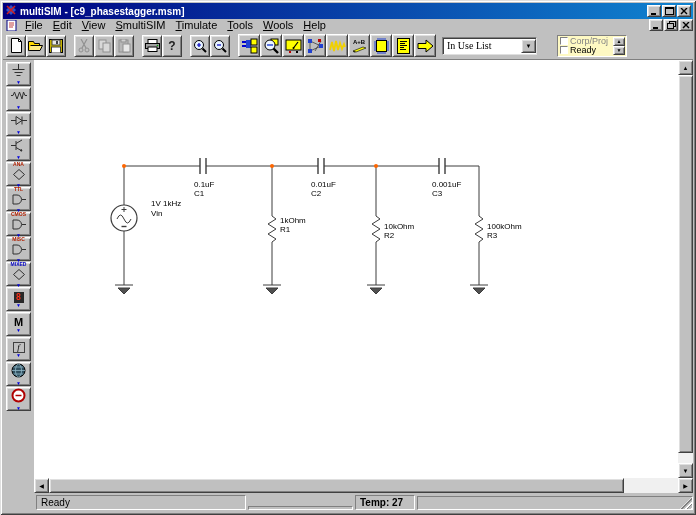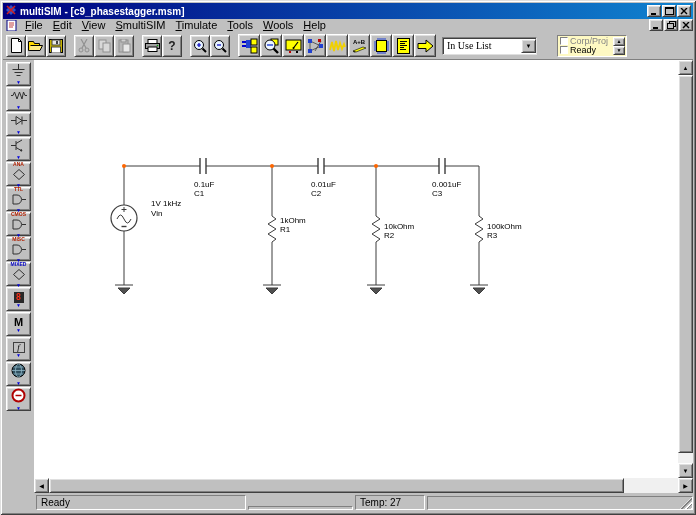--- a/index.html
+++ b/index.html
@@ -77,21 +77,21 @@
   .corner-spacer { width:31px; flex:none; background:#c0c0c0; }
   .hscroll { flex:1; position:relative; background:#f0f0f0; }
   .hscroll .left { left:0; } .hscroll .right { right:0; }
   .hthumb { position:absolute; top:0; left:15px; width:575px; height:15px; }
 
   
   .statusbar { position:absolute; left:3px; top:494px; right:3px; height:16px;
     display:flex; gap:2px; padding-left:33px; font-size:10px;align-items:flex-end; }
   .sb-sec { border:1px solid; border-color:#808080 #fff #fff #808080; padding:1px 4px;
     display:flex; align-items:center; overflow:hidden; white-space:nowrap; }
-  .sec-1 { width:210px; } .sec-2 { width:105px; } .sec-3 { width:70px; }
+  .sec-1 { width:210px; } .sec-2 { width:105px; } .sec-3 { width:60px;font-weight:bold; }
   .sec-4 { flex:1; justify-content:flex-end; padding:0; }
   .grip { width:12px; height:12px; align-self:flex-end;
     background:repeating-linear-gradient(135deg,#fff 0 1px,#808080 1px 2px,#c0c0c0 2px 4px);
     clip-path:polygon(100% 0,100% 100%,0 100%); }
 
   text { font-family:"Liberation Sans",sans-serif; font-size:8px; fill:#000; }
 </style>
 </head>
 <body>
 

